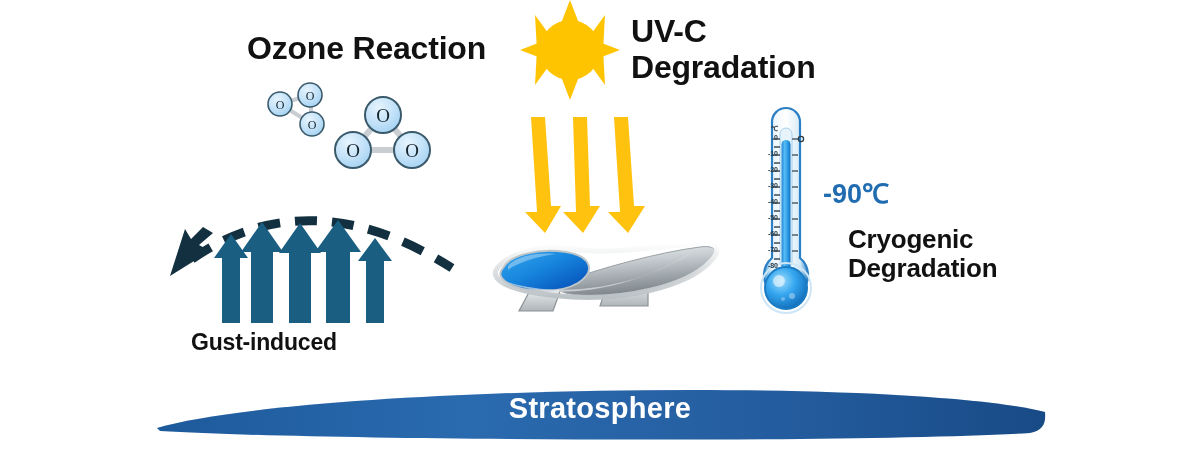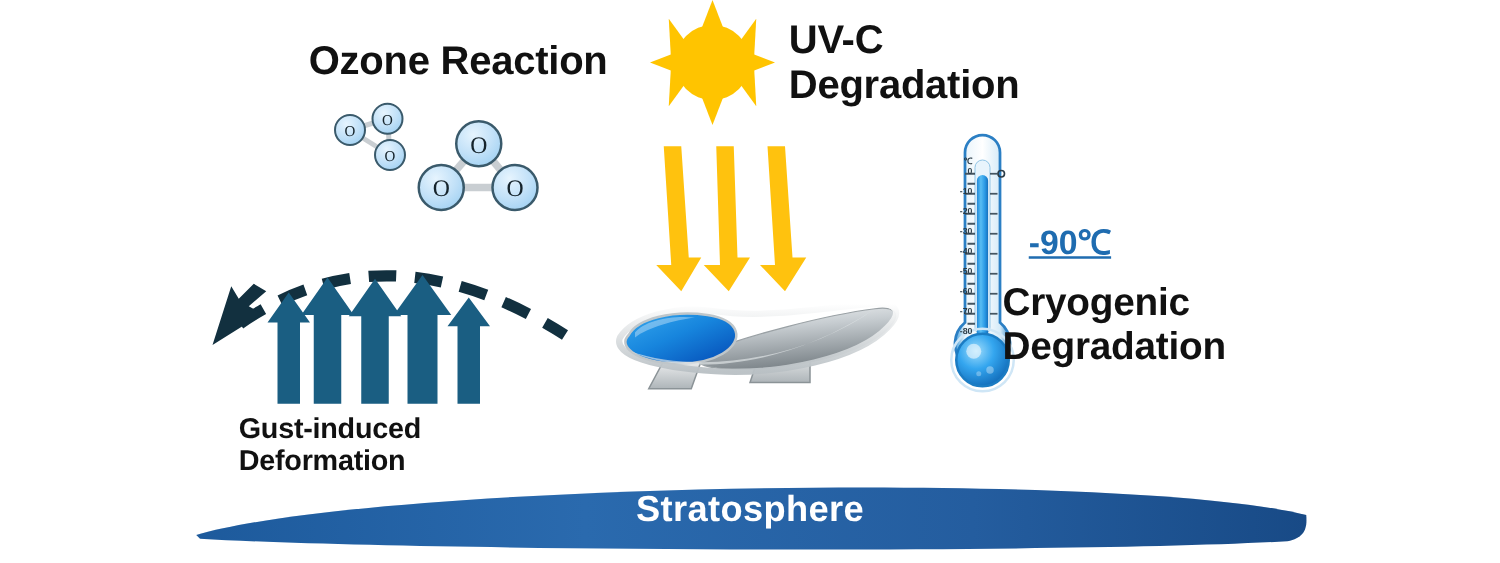--- a/index.html
+++ b/index.html
@@ -28,39 +28,38 @@
     left: 247px;
     top: 31px;
     font-size: 32px;
   }
   #uvc-label {
     left: 631px;
     top: 14px;
     font-size: 32px;
   }
   #cryo-label {
-    left: 802px;
+    left: 848px;
     top: 225px;
-    font-size: 31px;
+    font-size: 26px;
   }
   #gust-label {
     left: 191px;
     top: 330px;
     font-size: 23px;
   }
   #temp-readout {
     position: absolute;
     left: 823px;
     top: 174px;
     font-size: 27px;
     font-weight: bold;
     color: #1f6cb0;
     font-family: "Liberation Sans", sans-serif;
     white-space: pre;
-    text-decoration: underline;
   }
   #strato-text {
     position: absolute;
     left: 0;
     top: 392px;
     width: 1200px;
     text-align: center;
     font-size: 29px;
     font-weight: bold;
     color: #ffffff;
@@ -303,21 +302,21 @@
       <path d="M 157 428 C 300 386 900 376 1045 412 C 1046 424 1043 430 1030 433 C 860 443 330 441 160 431 Z" fill="url(#gradStrato)"></path>
     </g>
   </svg>
 
   <div class="label" id="uvc-label"><span>UV-C</span><br><span>Degradation</span></div>
 
   <div class="label" id="ozone-label">Ozone Reaction</div>
 
   <div class="label" id="cryo-label"><span>Cryogenic</span><br><span>Degradation</span></div>
 
-  <div class="label" id="gust-label"><span>Gust-induced</span><br><span>Deformation</span></div>
+  <div class="label" id="gust-label"><span>Gust-induced</span><br></div>
 
   <div id="temp-readout">-90℃</div>
 
   <div id="strato-text">Stratosphere</div>
 
   <div style="position:absolute;left:752px;top:124px;width:26px;height:150px;">
     <div style="position:absolute;right:0;top:0;font-size:7px;font-weight:bold;color:#2a3b46;font-family:'Liberation Sans',sans-serif;">℃</div>
     <div style="position:absolute;right:0;top:10px;font-size:7px;font-weight:bold;color:#2a3b46;font-family:'Liberation Sans',sans-serif;">0</div>
     <div style="position:absolute;right:0;top:26px;font-size:7px;font-weight:bold;color:#2a3b46;font-family:'Liberation Sans',sans-serif;">-10</div>
     <div style="position:absolute;right:0;top:42px;font-size:7px;font-weight:bold;color:#2a3b46;font-family:'Liberation Sans',sans-serif;">-20</div>

